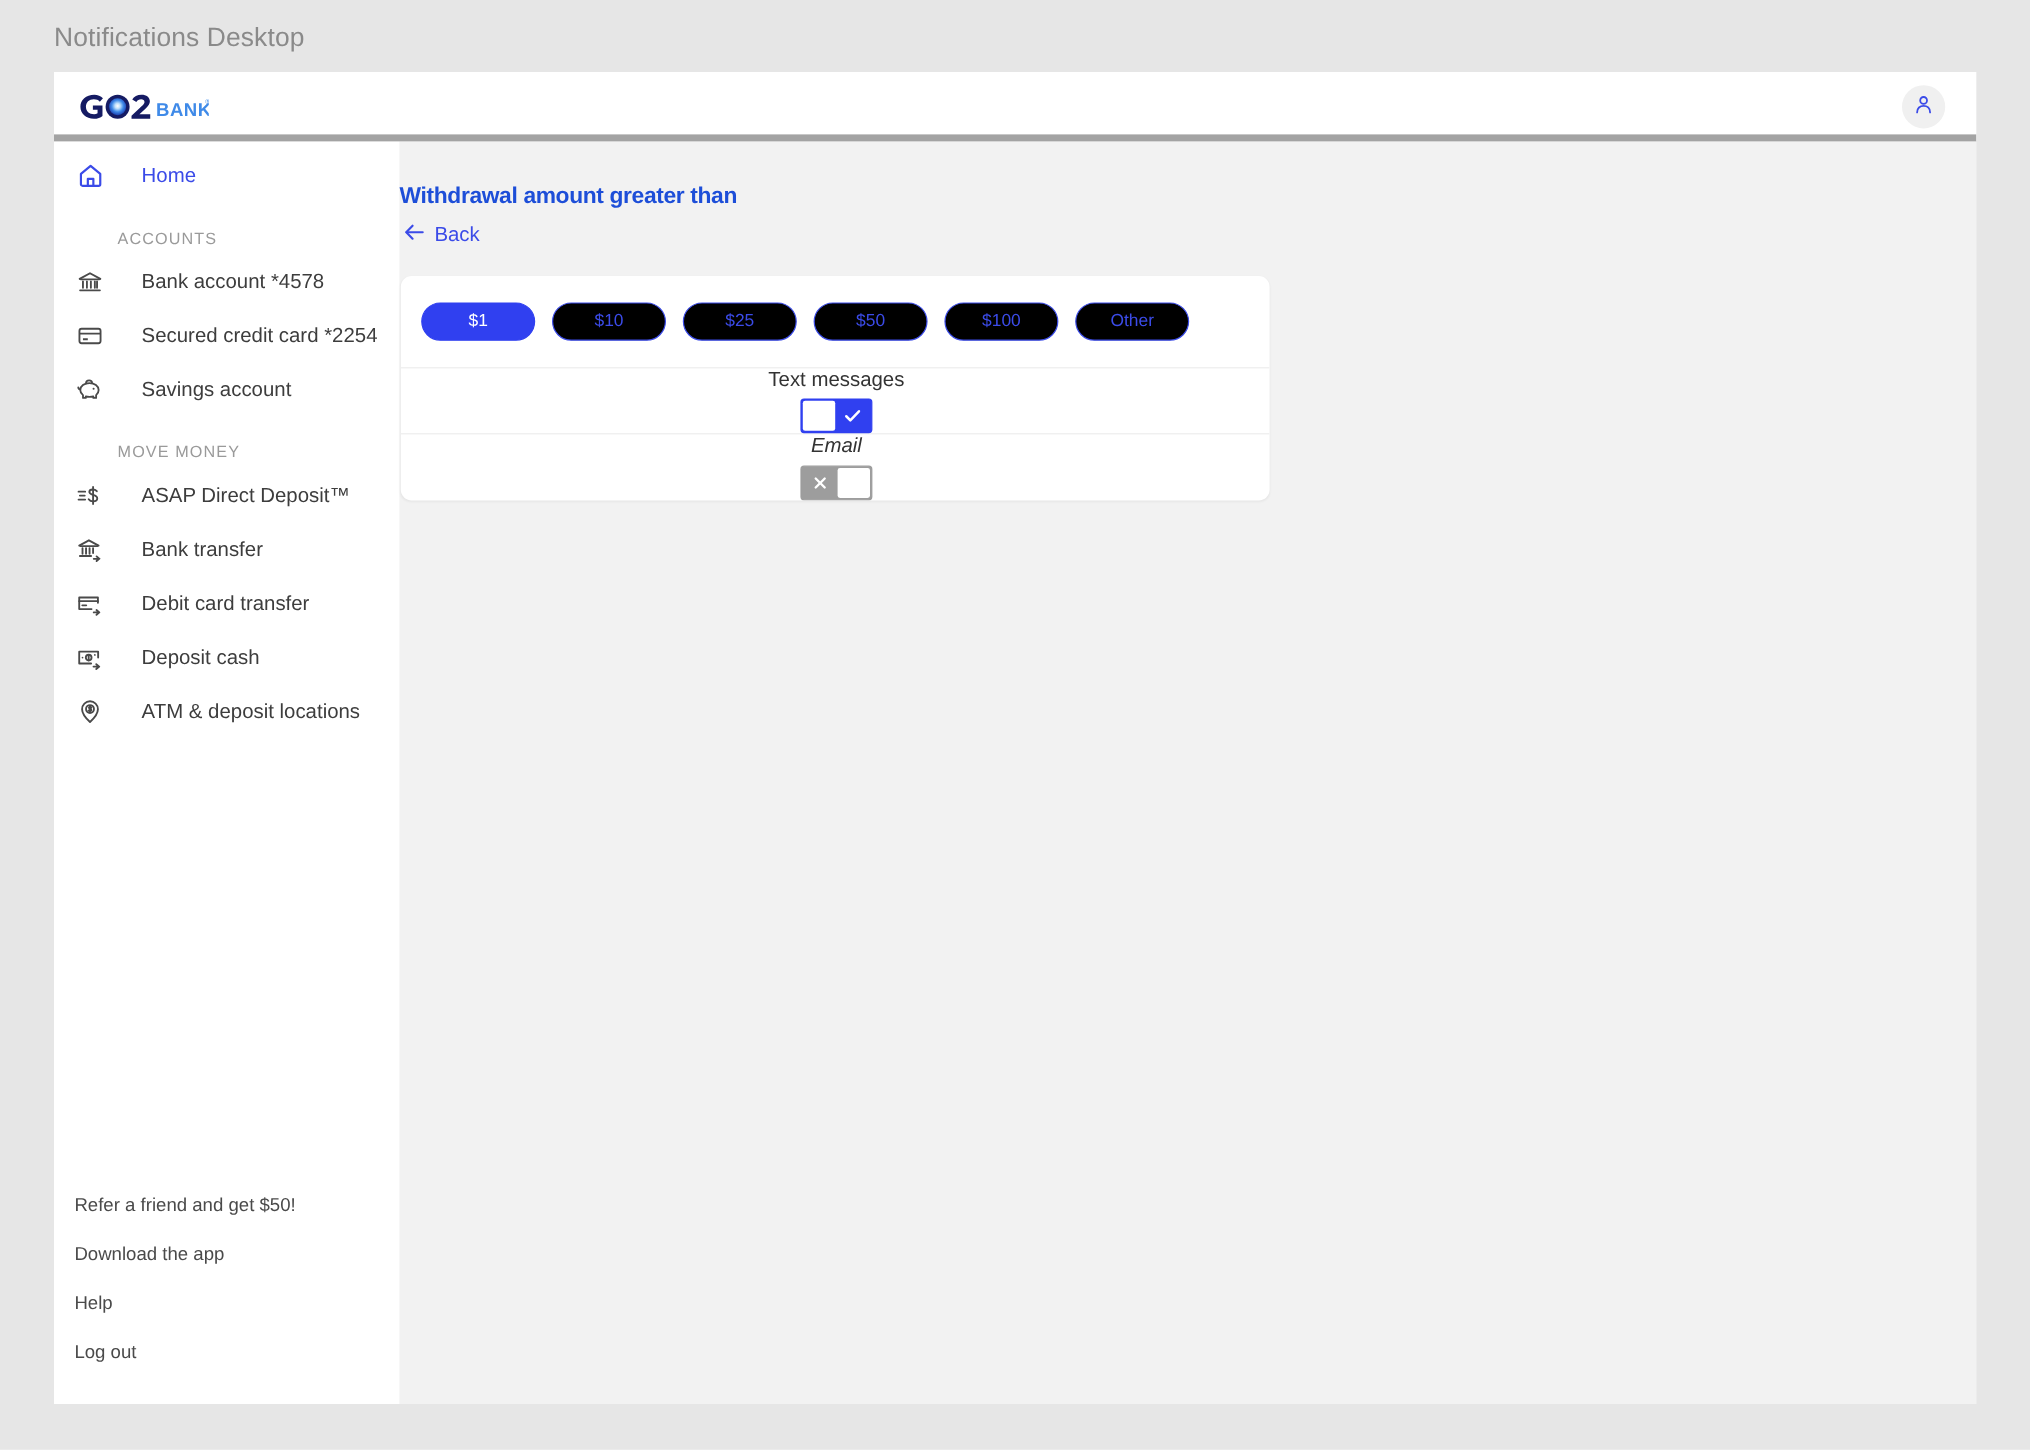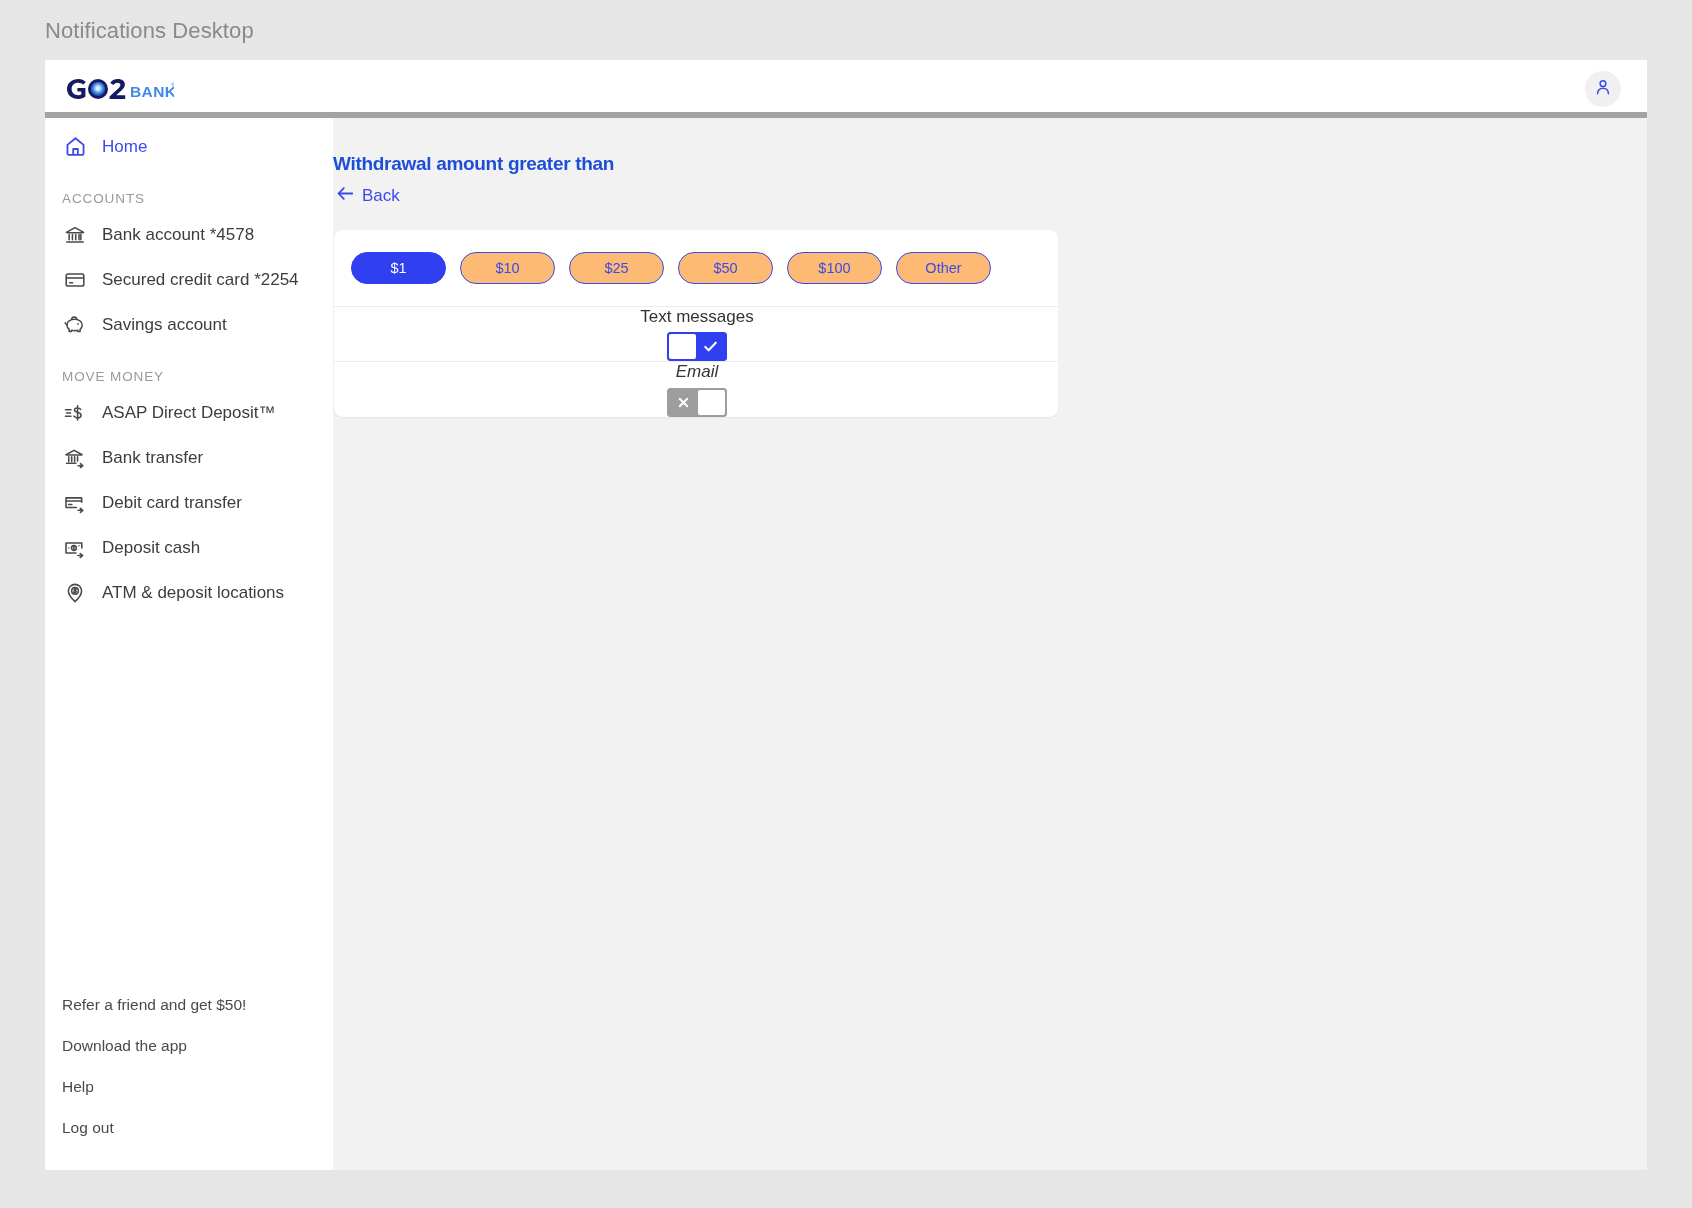--- a/index.html
+++ b/index.html
@@ -85,37 +85,39 @@
   .nav-top { padding-top: 6px; }
 
   .nav-item {
     display: flex;
     align-items: center;
     height: 45px;
     padding-left: 17px;
     cursor: pointer;
     color: #3d3d3d;
     font-size: 17px;
+    gap: 16px;
   }
   .nav-item .nav-ico {
     width: 26px;
     height: 26px;
     margin-right: 14px;
     display: flex;
     align-items: center;
     justify-content: center;
     flex: 0 0 26px;
   }
   .nav-item.active { color: #3b4be8; }
 
   .nav-section {
     padding: 22px 0 6px 17px;
     font-size: 13.5px;
     letter-spacing: .9px;
     color: #9a9a9a;
+    margin-left: 36px;
   }
 
   .nav-spacer { flex: 1 1 auto; }
 
   .footer-links { padding-bottom: 22px; }
   .footer-link {
     padding: 0 0 0 17px;
     height: 41px;
     display: flex;
     align-items: center;
@@ -175,21 +177,21 @@
     padding: 22px 17px;
     border-bottom: 1px solid #ededed;
   }
 
   .amount-pill {
     height: 32px;
     min-width: 95px;
     padding: 0 14px;
     border-radius: 17px;
     border: 1px solid #3b4be8;
-    background: #fdba74;
+    background: #000000;
     color: #3b4be8;
     font-size: 14.5px;
     font-family: "Liberation Sans", sans-serif;
     display: flex;
     align-items: center;
     justify-content: center;
     cursor: pointer;
   }
   .amount-pill.selected {
     background: #3040f0;

